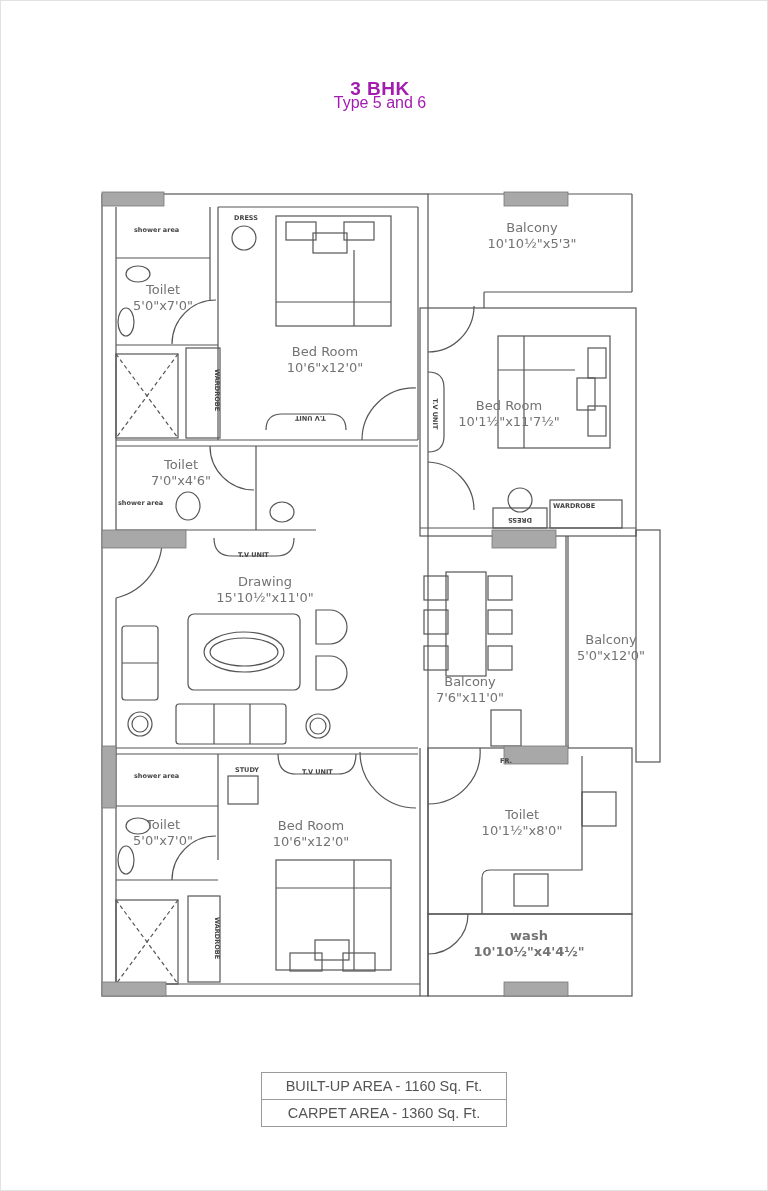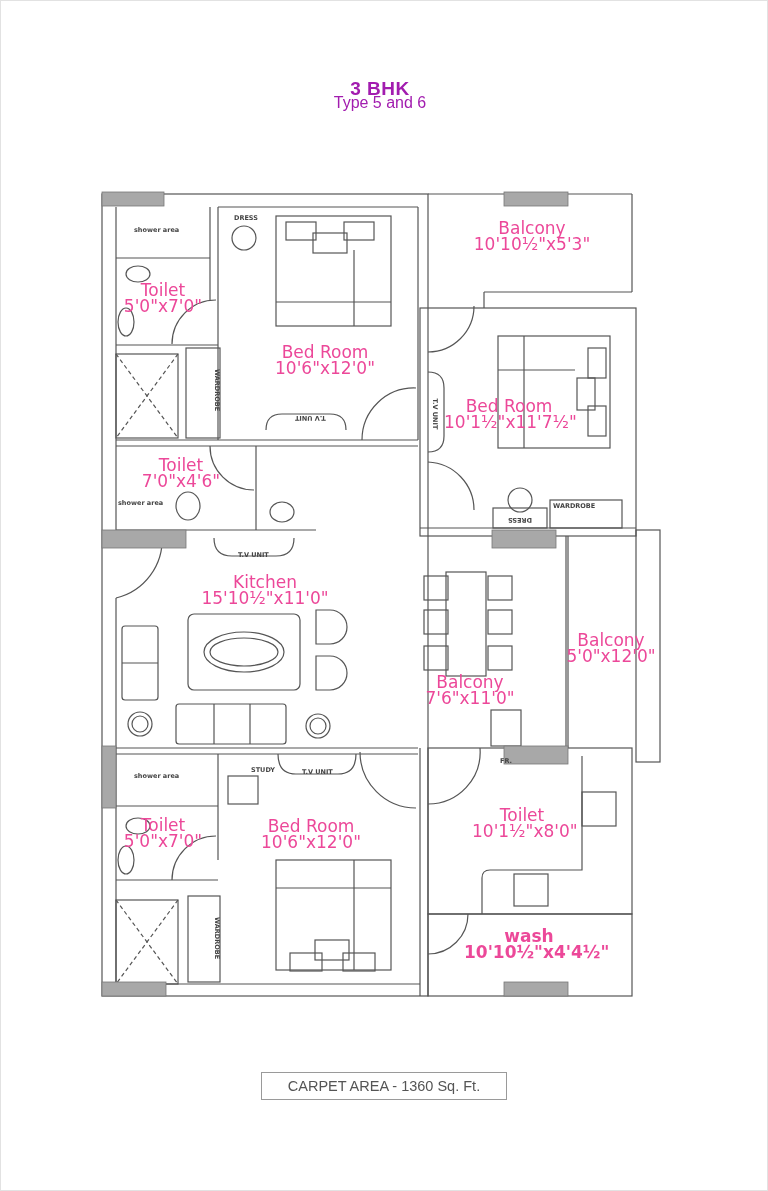--- a/index.html
+++ b/index.html
@@ -3,21 +3,21 @@
 <meta charset="utf-8">
 <style>
   html, body { margin: 0; padding: 0; background: #ffffff; }
   body { width: 768px; height: 1191px; position: relative; overflow: hidden;
          font-family: "Liberation Sans", "DejaVu Sans", sans-serif; }
   .frame { position: absolute; left: 0; top: 0; width: 766px; height: 1189px; border: 1px solid #e2e2e2; }
   .title { position: absolute; left: 0; width: 760px; text-align: center; color: #a21caf; }
   .t1 { top: 78px; font-size: 19px; font-weight: bold; letter-spacing: 0.5px; }
   .t2 { top: 94px; font-size: 16px; }
   svg.plan { position: absolute; left: 0; top: 0; }
-  .lbl { position: absolute; text-align: center; color: #ec4899; font-size: 17px; line-height: 16px; white-space: nowrap;
+  .lbl { position: absolute; text-align: center; color: #737373; font-size: 13px; line-height: 16px; white-space: nowrap;
          font-family: "DejaVu Sans", sans-serif; }
   .small { font-size: 6.5px; font-weight: bold; color: #444; line-height: 8px; }
   .area-box { position: absolute; left: 261px; top: 1072px; width: 244px; border: 1px solid #9a9a9a; }
   .area-row { height: 26px; line-height: 26px; text-align: center; color: #555; font-size: 14.5px; }
   .area-row + .area-row { border-top: 1px solid #9a9a9a; }
 </style>
 </head>
 <body>
 
 <div class="frame"></div>
@@ -177,21 +177,21 @@
 </div>
 <div class="lbl" style="left:444px;top:398px;width:130px;">
   <div>Bed Room</div>
     <div>10'1½"x11'7½"</div>
 </div>
 <div class="lbl" style="left:136px;top:457px;width:90px;">
   <div>Toilet</div>
     <div>7'0"x4'6"</div>
 </div>
 <div class="lbl" style="left:190px;top:574px;width:150px;">
-  <div>Kitchen</div>
+  <div>Drawing</div>
     <div>15'10½"x11'0"</div>
 </div>
 <div class="lbl" style="left:420px;top:674px;width:100px;">
   <div>Balcony</div>
     <div>7'6"x11'0"</div>
 </div>
 <div class="lbl" style="left:566px;top:632px;width:90px;">
   <div>Balcony</div>
     <div>5'0"x12'0"</div>
 </div>
@@ -217,18 +217,19 @@
 <div class="lbl small" style="left:134px;top:772px;">shower area</div>
 <div class="lbl small" style="left:234px;top:214px;">DRESS</div>
 <div class="lbl small" style="left:508px;top:516px;transform:rotate(180deg);">DRESS</div>
 <div class="lbl small" style="left:196px;top:386px;transform:rotate(90deg);">WARDROBE</div>
 <div class="lbl small" style="left:196px;top:934px;transform:rotate(90deg);">WARDROBE</div>
 <div class="lbl small" style="left:553px;top:502px;">WARDROBE</div>
 <div class="lbl small" style="left:295px;top:414px;transform:rotate(180deg);">T.V UNIT</div>
 <div class="lbl small" style="left:238px;top:551px;">T.V UNIT</div>
 <div class="lbl small" style="left:302px;top:768px;">T.V UNIT</div>
 <div class="lbl small" style="left:420px;top:410px;transform:rotate(90deg);">T.V UNIT</div>
-<div class="lbl small" style="left:235px;top:766px;margin-left:16px;">STUDY</div>
+<div class="lbl small" style="left:235px;top:766px;">STUDY</div>
 <div class="lbl small" style="left:500px;top:757px;">FR.</div>
 
 <div class="area-box">
+  <div class="area-row">BUILT-UP AREA - 1160 Sq. Ft.</div>
   <div class="area-row">CARPET AREA - 1360 Sq. Ft.</div>
 </div>
 
 </body></html>

